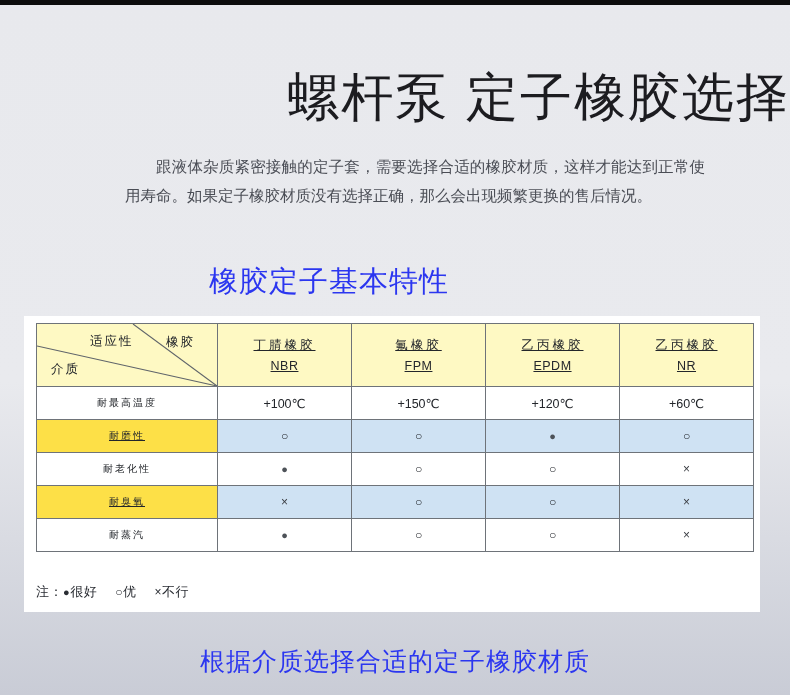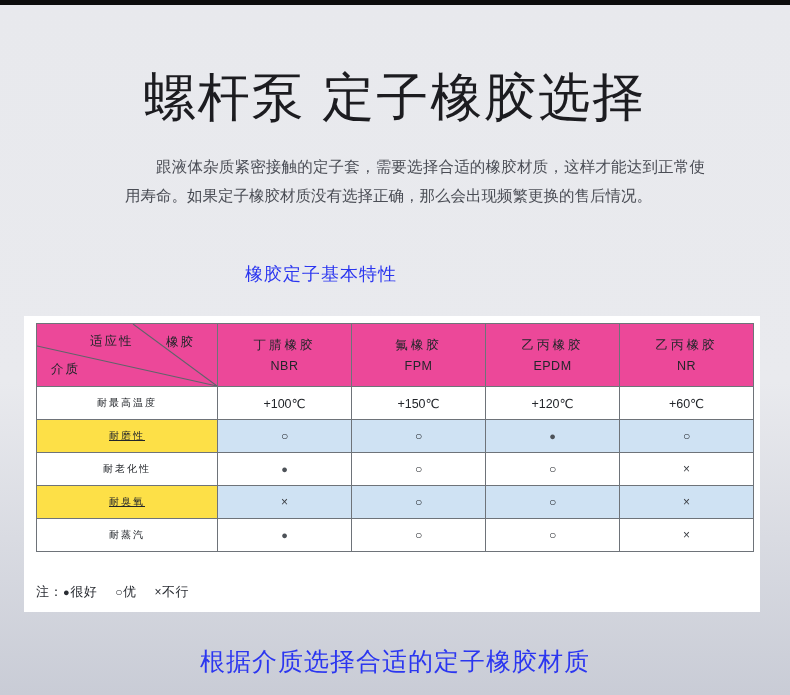--- a/index.html
+++ b/index.html
@@ -17,44 +17,44 @@
     background:linear-gradient(180deg,#e8e9ed 0%,#e9eaee 55%,#c9ccd6 100%);
   }
   .topbar{
     position:absolute; left:0; top:0; width:790px; height:5px;
     background:#0d0d0d;
   }
 
   
   .title{
     position:absolute; left:0; top:66px; width:790px;
-    text-align:center;
+    text-align:right;
     font-size:52px;
     line-height:62px;
     letter-spacing:2px;
     color:#1c1c20;
     font-weight:400;
     white-space:nowrap;
   }
 
   
   .para{
     position:absolute; left:125px; top:152px; width:580px;
     font-size:15.5px;
     line-height:29px;
     color:#4a4d55;
     text-align:justify;
     text-indent:2em;
   }
 
   
   .blue-heading{
-    position:absolute; left:0; top:262px; width:642px;
+    position:absolute; left:8px; top:262px; width:642px;
     text-align:center;
-    font-size:18px;
+    font-size:29px;
     letter-spacing:1px;
     color:#2b36f0;
     white-space:nowrap;
   }
 
   
   .card{
     position:absolute;
     left:24px; top:316px;
     width:736px; height:296px;
@@ -75,21 +75,22 @@
   table.spec td{
     border:1px solid #6e7379;
     height:32px;
     text-align:center;
     vertical-align:middle;
     padding:0;
     background:#ffffff;
   }
   table.spec tr.hdr td{
     height:62px;
-    background:#ec4899;
+    background:#fef9c3;
+    text-decoration:underline;
   }
   table.spec tr.alt td{ background:#cfe2f3; }
   table.spec tr.alt td.lbl{ background:#fde047;text-decoration:underline; }
   td.lbl{ letter-spacing:2px; font-size:10px;margin-left:48px; }
 
   .hdr-cn{ letter-spacing:3px; display:block; margin-bottom:5px; font-size:12.5px; }
   .hdr-en{ display:block; font-size:12.5px; letter-spacing:0.5px; }
 
   
   td.corner{

